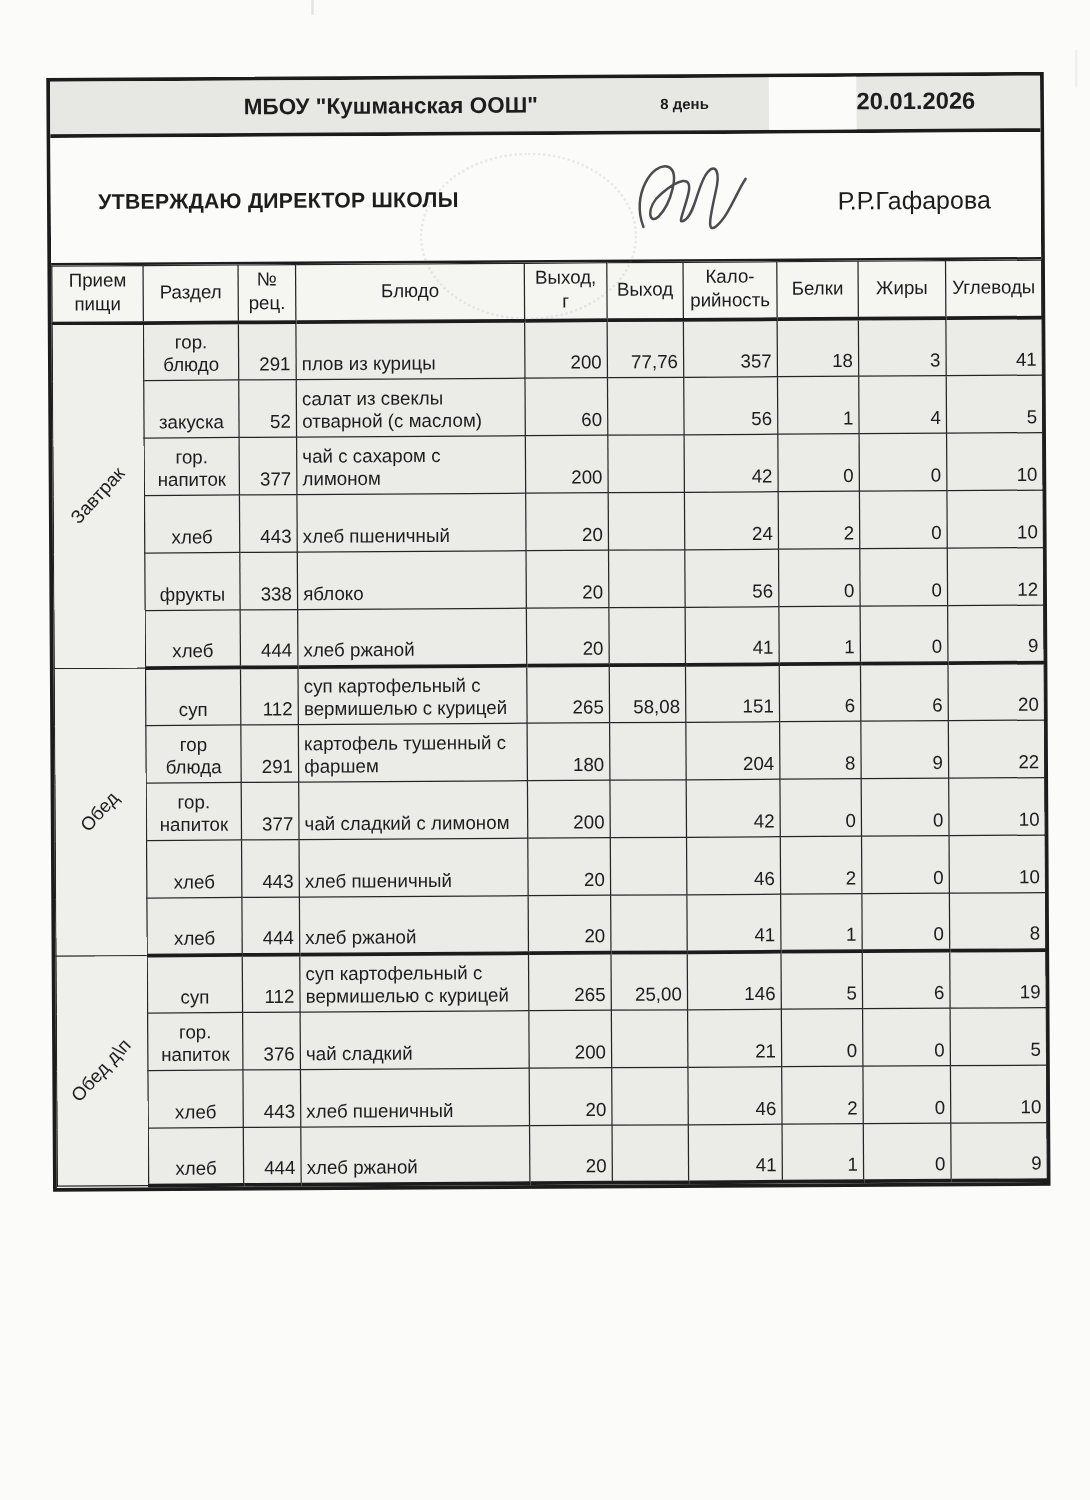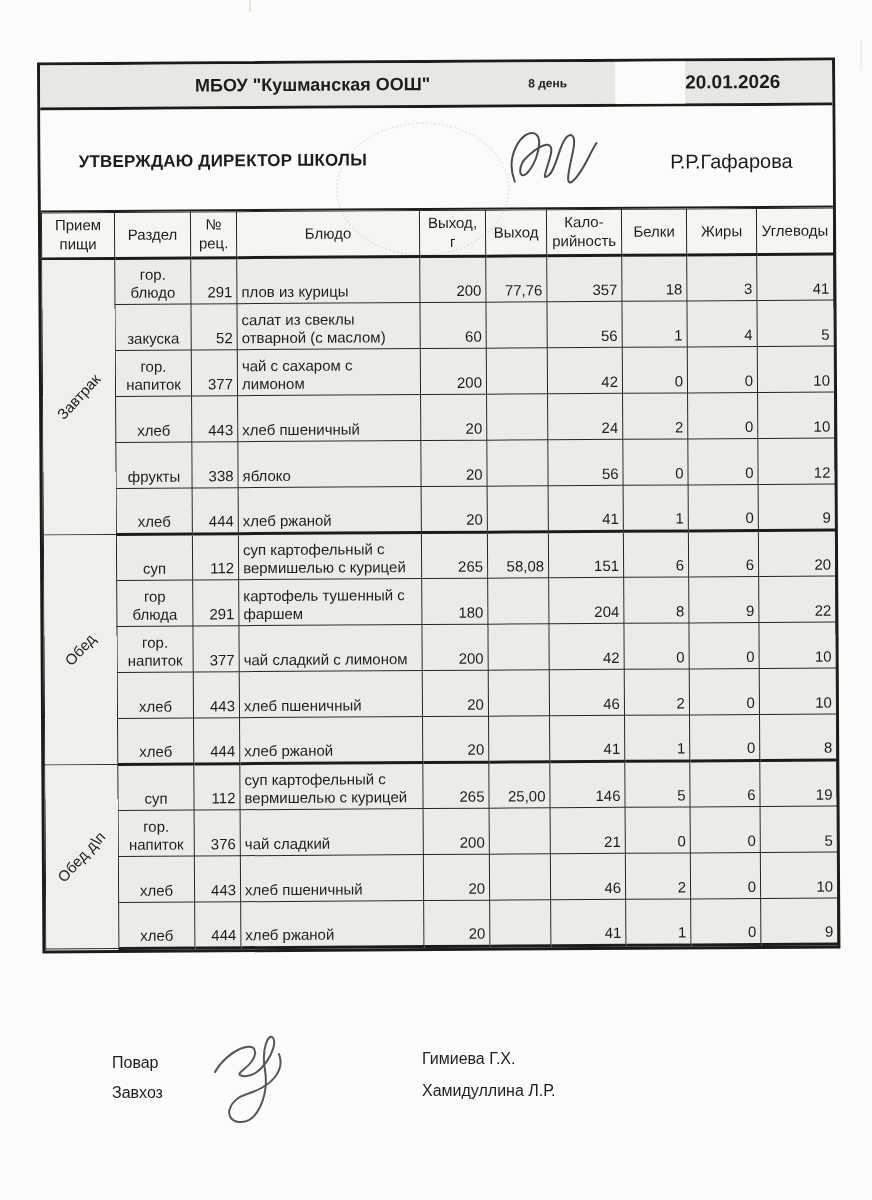--- a/index.html
+++ b/index.html
@@ -328,28 +328,13 @@
             <td class="c-price"></td>
             <td class="c-kcal">41</td>
             <td class="c-prot">1</td>
             <td class="c-fat">0</td>
             <td class="c-carb">9</td>
           </tr>
         </tbody>
     </table>
   </div>
 
-  <div class="footer" style="position:absolute;left:37px;top:1018px;width:792px;">
-    <div class="sig2">
-      <svg width="160" height="110" viewBox="0 0 160 110">
-        <path d="M28,46 C40,24 70,12 68,28 C66,42 44,48 56,50 C74,53 92,20 86,12 C82,6 74,22 78,44 C82,70 70,98 52,96 C36,94 40,74 60,68 C86,60 98,44 92,28" fill="none" stroke="#55555a" stroke-width="2" stroke-linecap="round"></path>
-      </svg>
-    </div>
-    <div class="frow" style="left:75px;top:10px;">
-      <span class="role">Повар</span>
-    </div>
-    <div class="frow" style="left:75px;top:40px;">
-      <span class="role">Завхоз</span>
-    </div>
-    <div class="frow" style="left:385px;top:6px;">Гимиева Г.Х.</div>
-    <div class="frow" style="left:385px;top:38px;">Хамидуллина Л.Р.</div>
-  </div>
 </div>
 
 </body></html>

